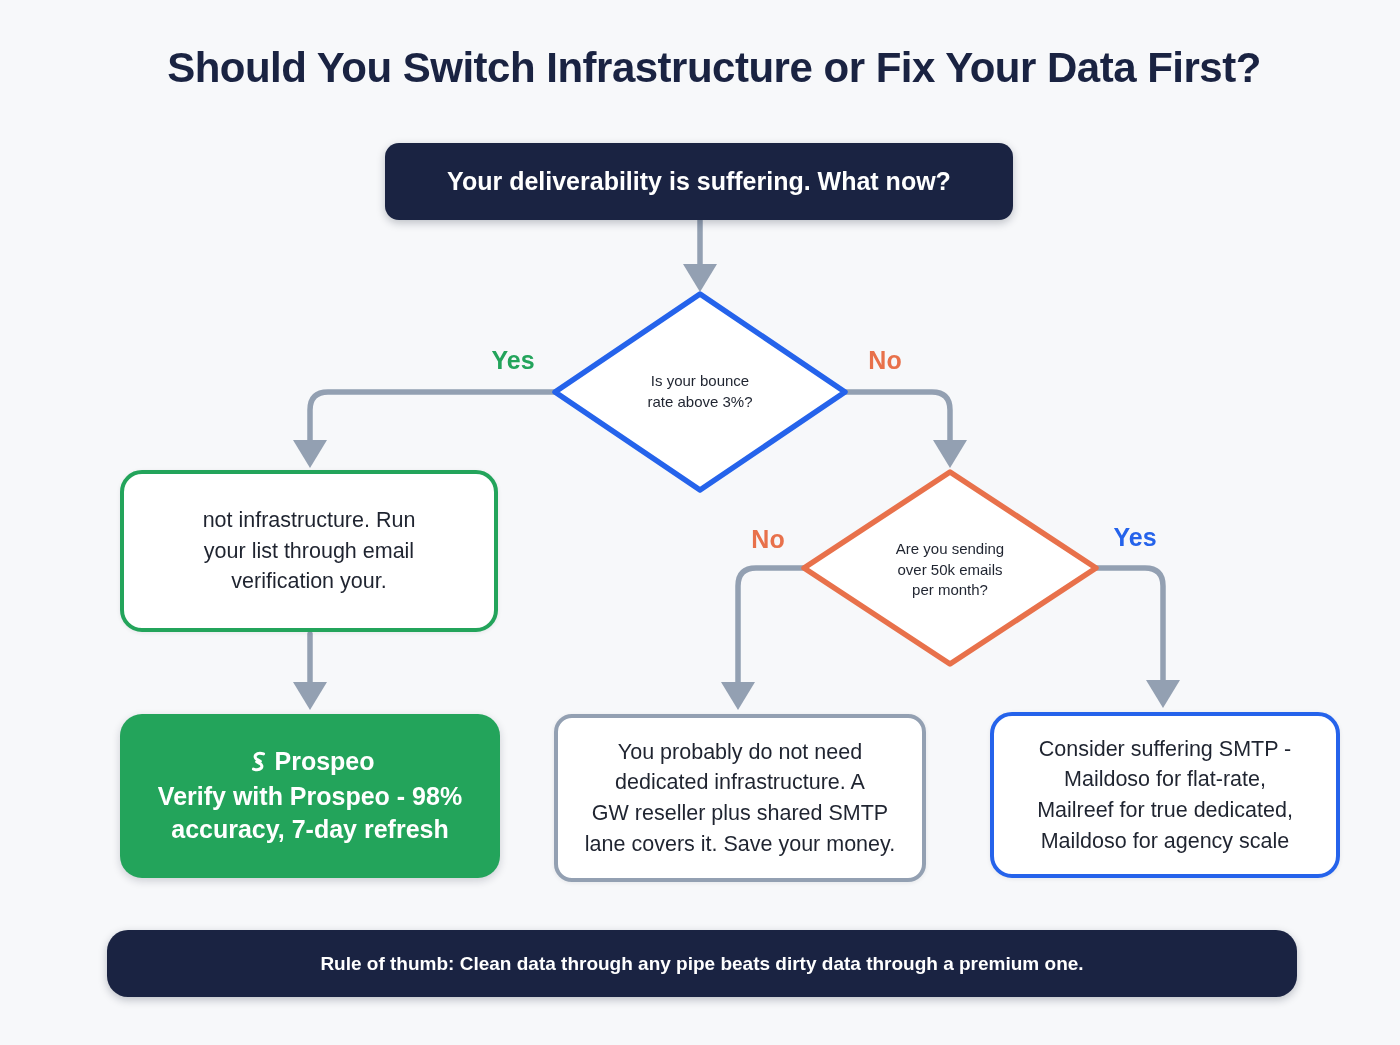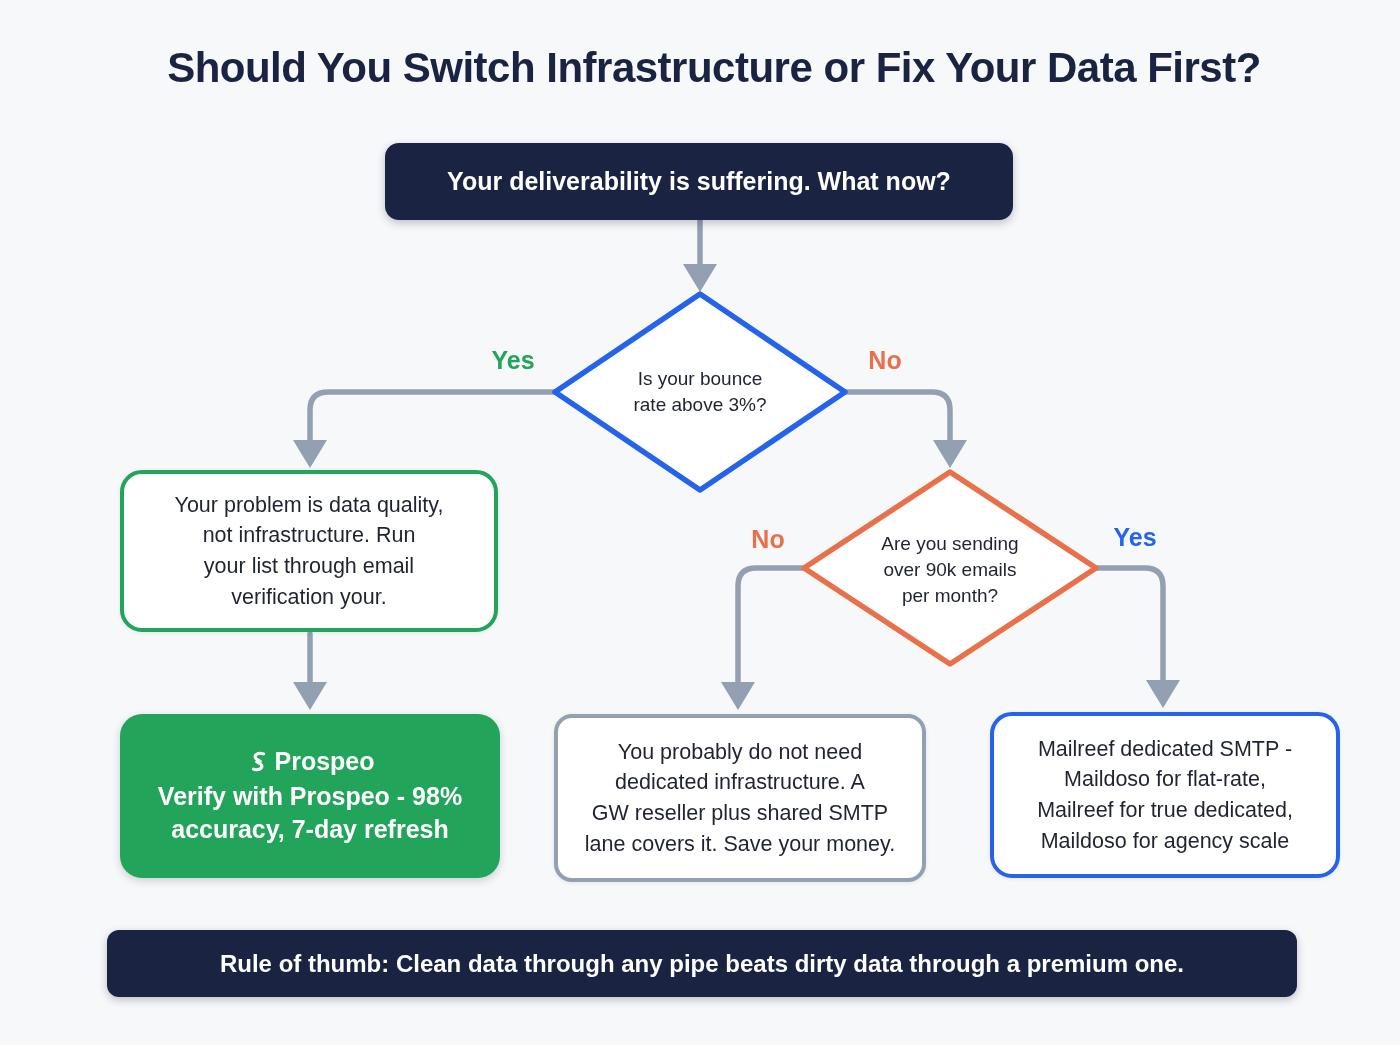--- a/index.html
+++ b/index.html
@@ -33,21 +33,21 @@
   }
   .start-box{
     background:var(--navy,#1a2342);
     border-radius:14px;
     color:#fff;font-size:25px;font-weight:700;
     box-shadow:0 3px 8px rgba(15,23,42,.25);
     text-align:center;
   }
   .diamond-label{
     color:var(--text_dark,#1f2430);
-    font-size:19px;line-height:1.38;
+    font-size:15px;line-height:1.38;
     background:transparent;
   }
   .branch-label{
     position:absolute;width:110px;text-align:center;
     font-size:25px;font-weight:700;
   }
   .branch-label.green{color:var(--green,#23a45b);}
   .branch-label.orange{color:var(--orange,#e8714b);}
   .branch-label.blue{color:var(--blue,#2563eb);}
   .outline-box{
@@ -64,22 +64,22 @@
     flex-direction:column;
     box-shadow:0 3px 8px rgba(15,23,42,.18);
   }
   .brand-row{
     display:flex;align-items:center;justify-content:center;gap:2px;
     font-size:25px;font-weight:700;margin-bottom:4px;
   }
   .solid-green .sub{font-size:25px;font-weight:700;line-height:1.3;}
   .footer-bar{
     background:var(--navy,#1a2342);
-    border-radius:12px;color:#fff;
-    font-size:24px;font-weight:700;
+    border-radius:21px;color:#fff;
+    font-size:19px;font-weight:700;
     box-shadow:0 3px 8px rgba(15,23,42,.25);
   }
   .line{display:block;}
 </style>
 </head>
 <body>
 
 <div class="canvas">
 
   <div class="title">Should You Switch Infrastructure or Fix Your Data First?</div>
@@ -126,56 +126,55 @@
 
   <div class="node diamond-label" style="left:565px;top:352px;width:270px;height:80px;flex-direction:column;">
     <span class="line">Is your bounce</span>
     <span class="line">rate above 3%?</span>
   </div>
 
   <div class="branch-label green" style="left:458px;top:346px;">Yes</div>
   <div class="branch-label orange" style="left:830px;top:346px;">No</div>
 
   <div class="node outline-box green" style="left:120px;top:470px;width:378px;height:162px;flex-direction:column;">
-    <span class="line">Your problem is data quality,</span>
     <span class="line">not infrastructure. Run</span>
     <span class="line">your list through email</span>
     <span class="line">verification your.</span>
   </div>
 
   <div class="node solid-green" style="left:120px;top:714px;width:380px;height:164px;">
     <div class="brand-row">
       <svg width="27" height="27" viewBox="0 0 24 24" fill="none">
         <path d="M16.5 5.2 C10 3.2 6.6 7.9 11 10.4 L13.6 11.8" stroke="#ffffff" stroke-width="2.7" stroke-linecap="round"></path>
         <path d="M7.5 18.8 C14 20.8 17.4 16.1 13 13.6 L10.4 12.2" stroke="#ffffff" stroke-width="2.7" stroke-linecap="round"></path>
       </svg>
       <span>Prospeo</span>
     </div>
     <span class="sub line">Verify with Prospeo - 98%</span>
     <span class="sub line">accuracy, 7-day refresh</span>
   </div>
 
   <div class="node diamond-label" style="left:815px;top:524px;width:270px;height:92px;flex-direction:column;">
     <span class="line">Are you sending</span>
-    <span class="line">over 90k emails</span>
+    <span class="line">over 50k emails</span>
     <span class="line">per month?</span>
   </div>
 
   <div class="branch-label orange" style="left:713px;top:525px;">No</div>
   <div class="branch-label blue" style="left:1080px;top:523px;">Yes</div>
 
   <div class="node outline-box gray" style="left:554px;top:714px;width:372px;height:168px;flex-direction:column;">
     <span class="line">You probably do not need</span>
     <span class="line">dedicated infrastructure. A</span>
     <span class="line">GW reseller plus shared SMTP</span>
     <span class="line">lane covers it. Save your money.</span>
   </div>
 
   <div class="node outline-box blue" style="left:990px;top:712px;width:350px;height:166px;flex-direction:column;">
-    <span class="line">Mailreef dedicated SMTP -</span>
+    <span class="line">Consider suffering SMTP -</span>
     <span class="line">Maildoso for flat-rate,</span>
     <span class="line">Mailreef for true dedicated,</span>
     <span class="line">Maildoso for agency scale</span>
   </div>
 
   <div class="node footer-bar" style="left:107px;top:930px;width:1190px;height:67px;">
     <span>Rule of thumb: Clean data through any pipe beats dirty data through a premium one.</span>
   </div>
 
 </div>

